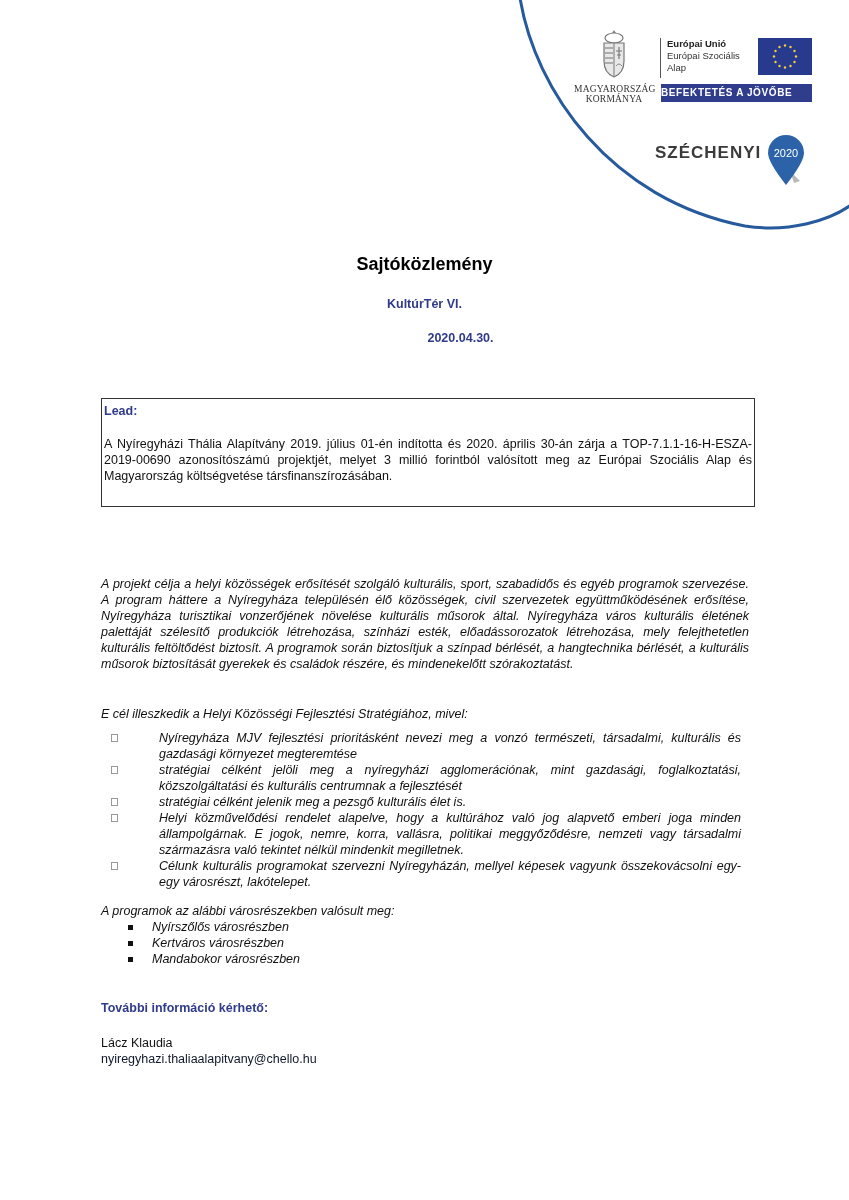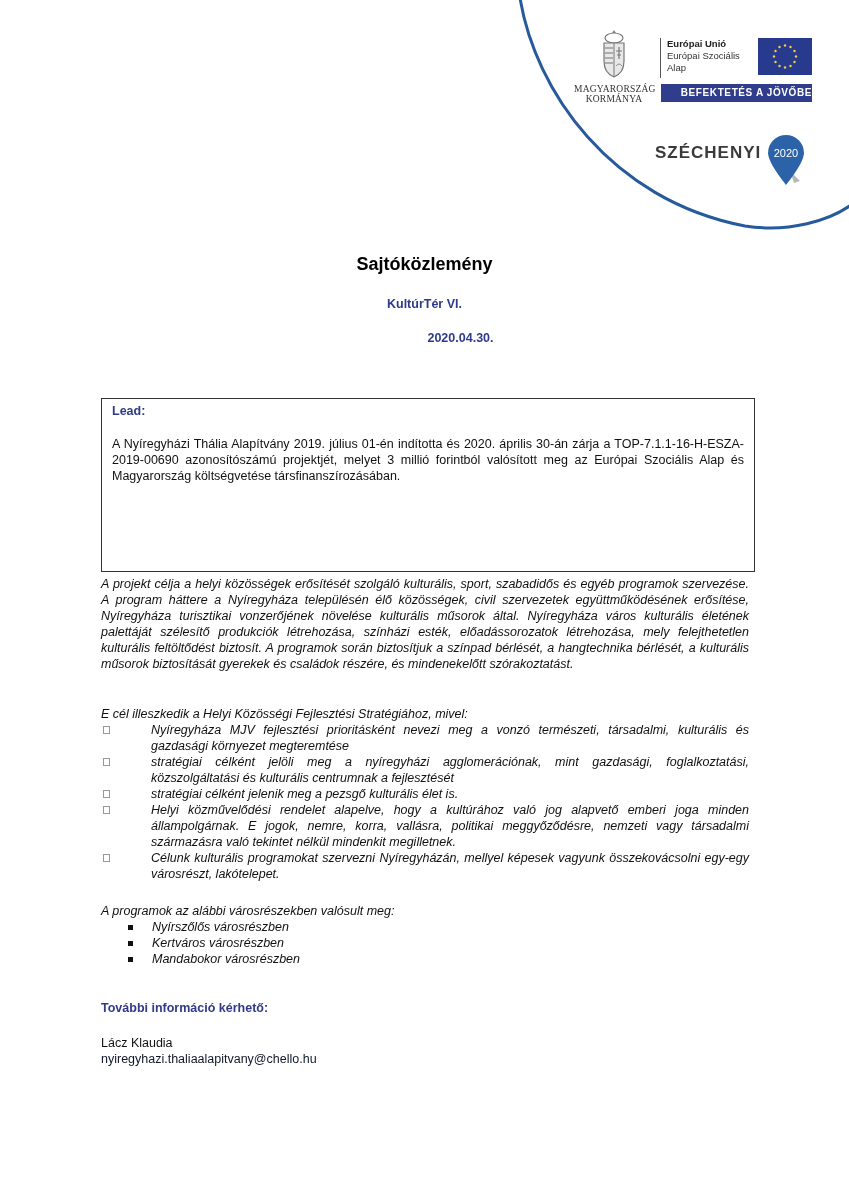--- a/index.html
+++ b/index.html
@@ -26,21 +26,21 @@
       font-size: 9.5px; line-height: 12px; color: #333;
     }
     .eu-text .bold { font-weight: bold; color: #222; }
     .eu-flag {
       position: absolute; left: 758px; top: 38px; width: 54px; height: 37px;
       background: #273a8e;
     }
     .eu-banner {
       position: absolute; left: 661px; top: 84px; width: 151px; height: 18px;
       background: #2f3d8c; color: #ffffff; font-size: 10px; font-weight: bold;
-      letter-spacing: 0.6px; text-align: right; line-height: 18px;
+      letter-spacing: 0.6px; text-align: left; line-height: 18px;
     }
     .szechenyi {
       position: absolute; left: 655px; top: 143px; font-size: 17px; font-weight: bold;
       color: #3a3a3a; letter-spacing: 1px;
     }
     .szechenyi-pin {
       position: absolute; left: 766px; top: 133px; width: 42px; height: 54px;
     }
 
     .title {
@@ -48,38 +48,38 @@
       font-size: 18px; font-weight: bold; color: #000;
     }
     .subtitle {
       position: absolute; left: 0; width: 849px; text-align: center;
       font-size: 12.5px; font-weight: bold; color: #2f3b8a;
     }
     .sub1 { top: 297px; }
     .sub2 { top: 331px; margin-left: 36px; }
 
     .lead-box {
-      position: absolute; left: 101px; top: 398px; width: 654px; height: 174px;
-      border: 1px solid #333; box-sizing: border-box; padding: 5px 10px;
+      position: absolute; left: 101px; top: 398px; width: 654px; height: 109px;
+      border: 1px solid #333; box-sizing: border-box; padding: 5px 2px;
     }
     .lead-label { font-size: 12.5px; font-weight: bold; color: #2f3b8a; }
     .lead-text {
       margin-top: 18px; font-size: 12.5px; line-height: 16px;
       text-align: justify; color: #111;
     }
 
     .body-text {
       position: absolute; left: 101px; width: 648px; font-size: 12.5px; line-height: 16px;
       color: #111;
       font-style: italic;
     }
     .p1 { top: 576px; text-align: justify; }
     .p2 { top: 706px; }
     .p2 .intro { margin-bottom: 0; }
-    .strategy-list { list-style: none; margin: 0; padding: 0; }
+    .strategy-list { list-style: none; margin: 8px; padding: 0; }
     .strategy-list li { position: relative; padding-left: 50px; text-align: justify; }
     .strategy-list li .box-bullet {
       position: absolute; left: 2px; top: 4px; width: 7px; height: 8px;
       border: 1px solid #999; box-sizing: border-box;
     }
     .p3 { top: 903px; }
     .district-list { list-style: none; margin: 0; padding: 0; }
     .district-list li { position: relative; padding-left: 51px; }
     .district-list li .sq-bullet {
       position: absolute; left: 27px; top: 6px; width: 5px; height: 5px; background: #111;

